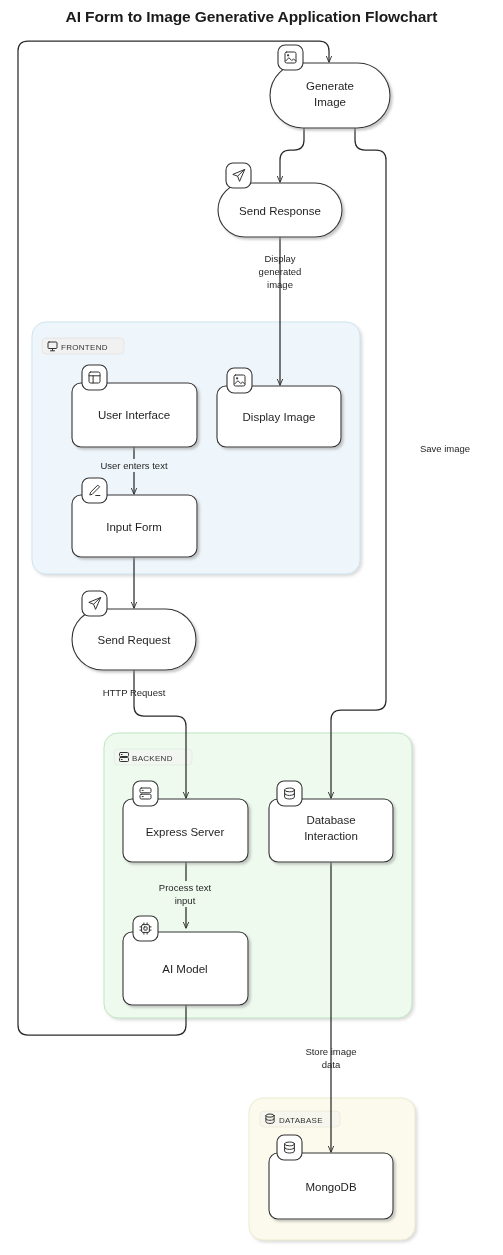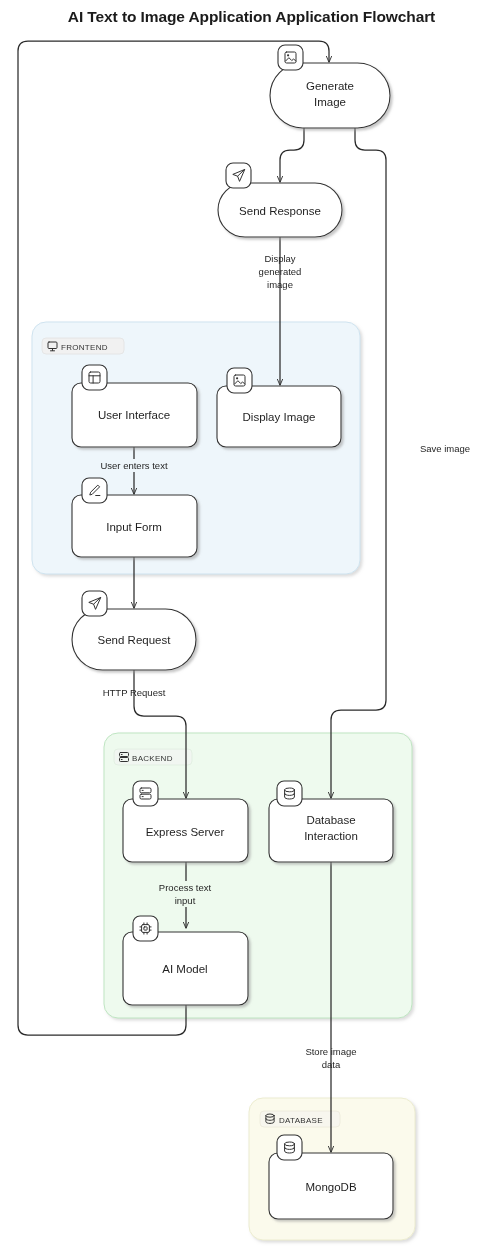--- a/index.html
+++ b/index.html
@@ -69,21 +69,21 @@
     stroke-linejoin: round;
   }
   .icon-glyph-filled {
     fill: #333333;
     stroke: none;
   }
 </style>
 </head>
 <body>
 
-<div id="chart-title">AI Text to Image Application Application Flowchart</div>
+<div id="chart-title">AI Form to Image Generative Application Flowchart</div>
 
 <svg id="flow-svg" width="503" height="1255" viewBox="0 0 503 1255">
 
   <defs>
     <marker id="arrow" viewBox="0 0 10 10" refX="8.5" refY="5" markerWidth="6" markerHeight="6" orient="auto-start-reverse">
       <path d="M 0 1.2 L 9 5 L 0 8.8" fill="none" stroke="#2b2b2b" stroke-width="1.2" stroke-linecap="round" stroke-linejoin="round"></path>
     </marker>
     <filter id="nodeShadow" x="-20%" y="-20%" width="150%" height="150%">
       <feDropShadow dx="2.2" dy="2.2" stdDeviation="0.9" flood-color="#9a9a9a" flood-opacity="0.55"></feDropShadow>
     </filter>

